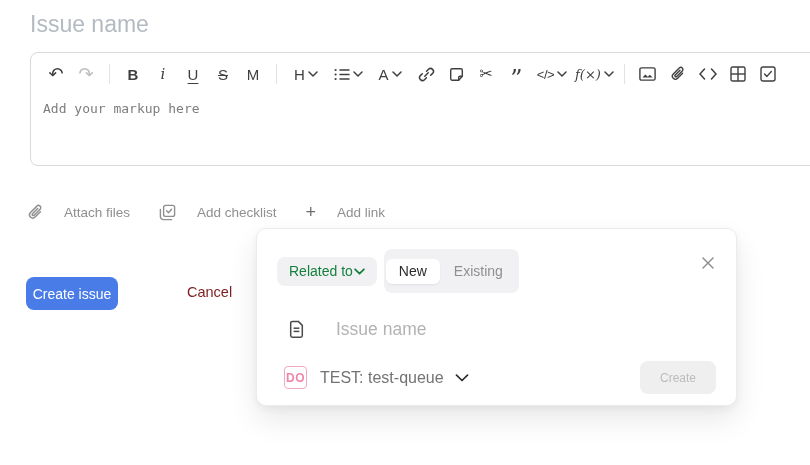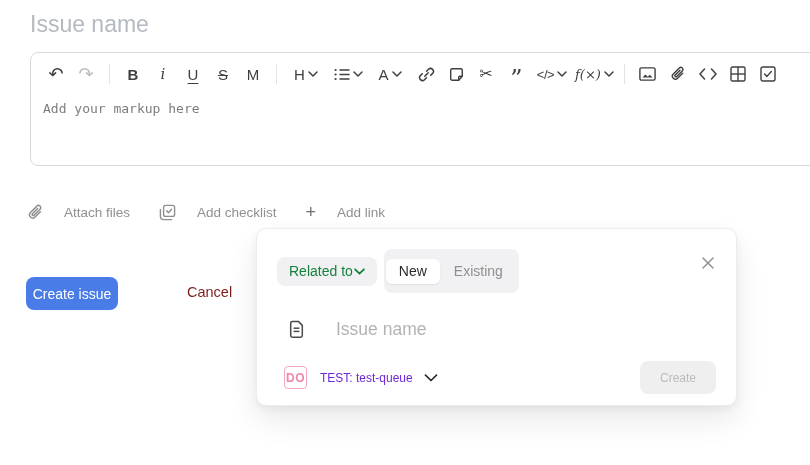--- a/index.html
+++ b/index.html
@@ -86,21 +86,21 @@
   .popup-issue-input{
     margin-left:30px;width:330px;border:none;outline:none;background:transparent;
     font-family:"Liberation Sans",sans-serif;font-size:17.5px;color:#262626;
   }
   .popup-issue-input::placeholder{color:#b3b3b3;}
   .popup-row3{margin-top:20px;display:flex;align-items:center;padding-left:7px;}
   .queue-badge{
     width:23px;height:23px;box-sizing:border-box;border:1.5px solid #f3a7c2;border-radius:4px;
     display:flex;align-items:center;justify-content:center;color:#ee86ab;font-size:12px;font-weight:700;letter-spacing:.4px;
   }
-  .queue-name{margin-left:13px;font-size:12px;color:#6d28d9;}
+  .queue-name{margin-left:13px;font-size:16px;color:#737373;}
   .queue-chev{margin-left:11px;display:flex;color:#2b2b2b;cursor:pointer;}
   .create-disabled{
     margin-left:auto;width:76px;height:33px;border:none;border-radius:8px;background:#efefef;
     color:#bcbcbc;font-family:"Liberation Sans",sans-serif;font-size:12px;cursor:default;
   }
   .queue-select{display:flex;align-items:center;cursor:pointer;}
 </style>
 </head>
 <body>
 

